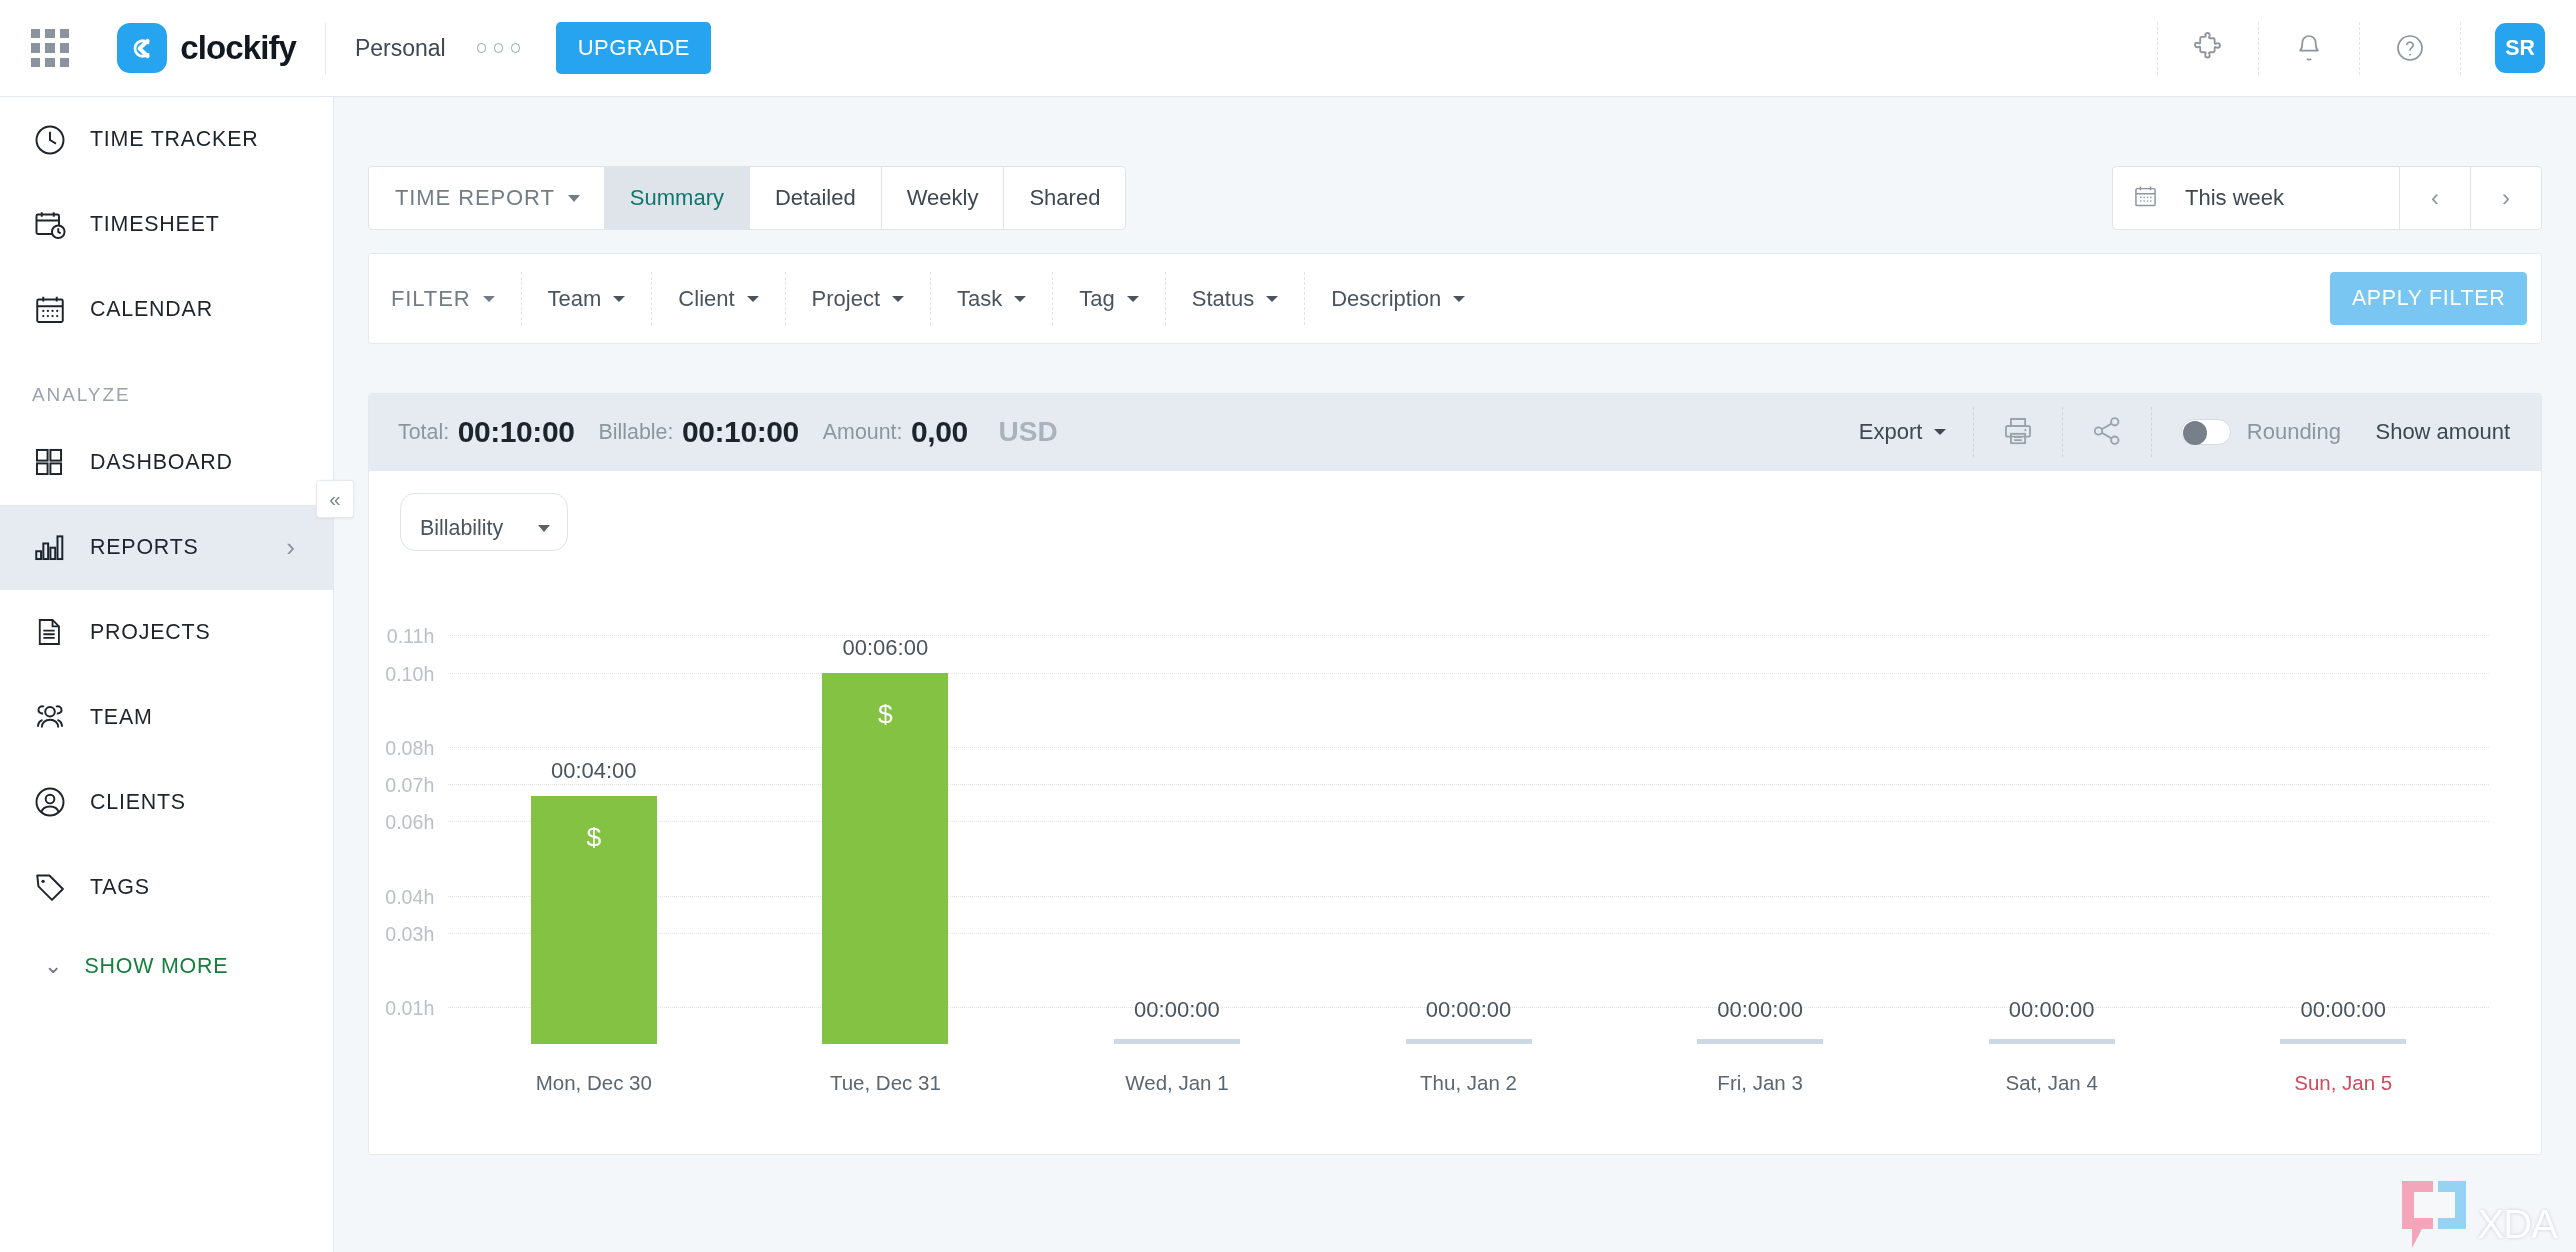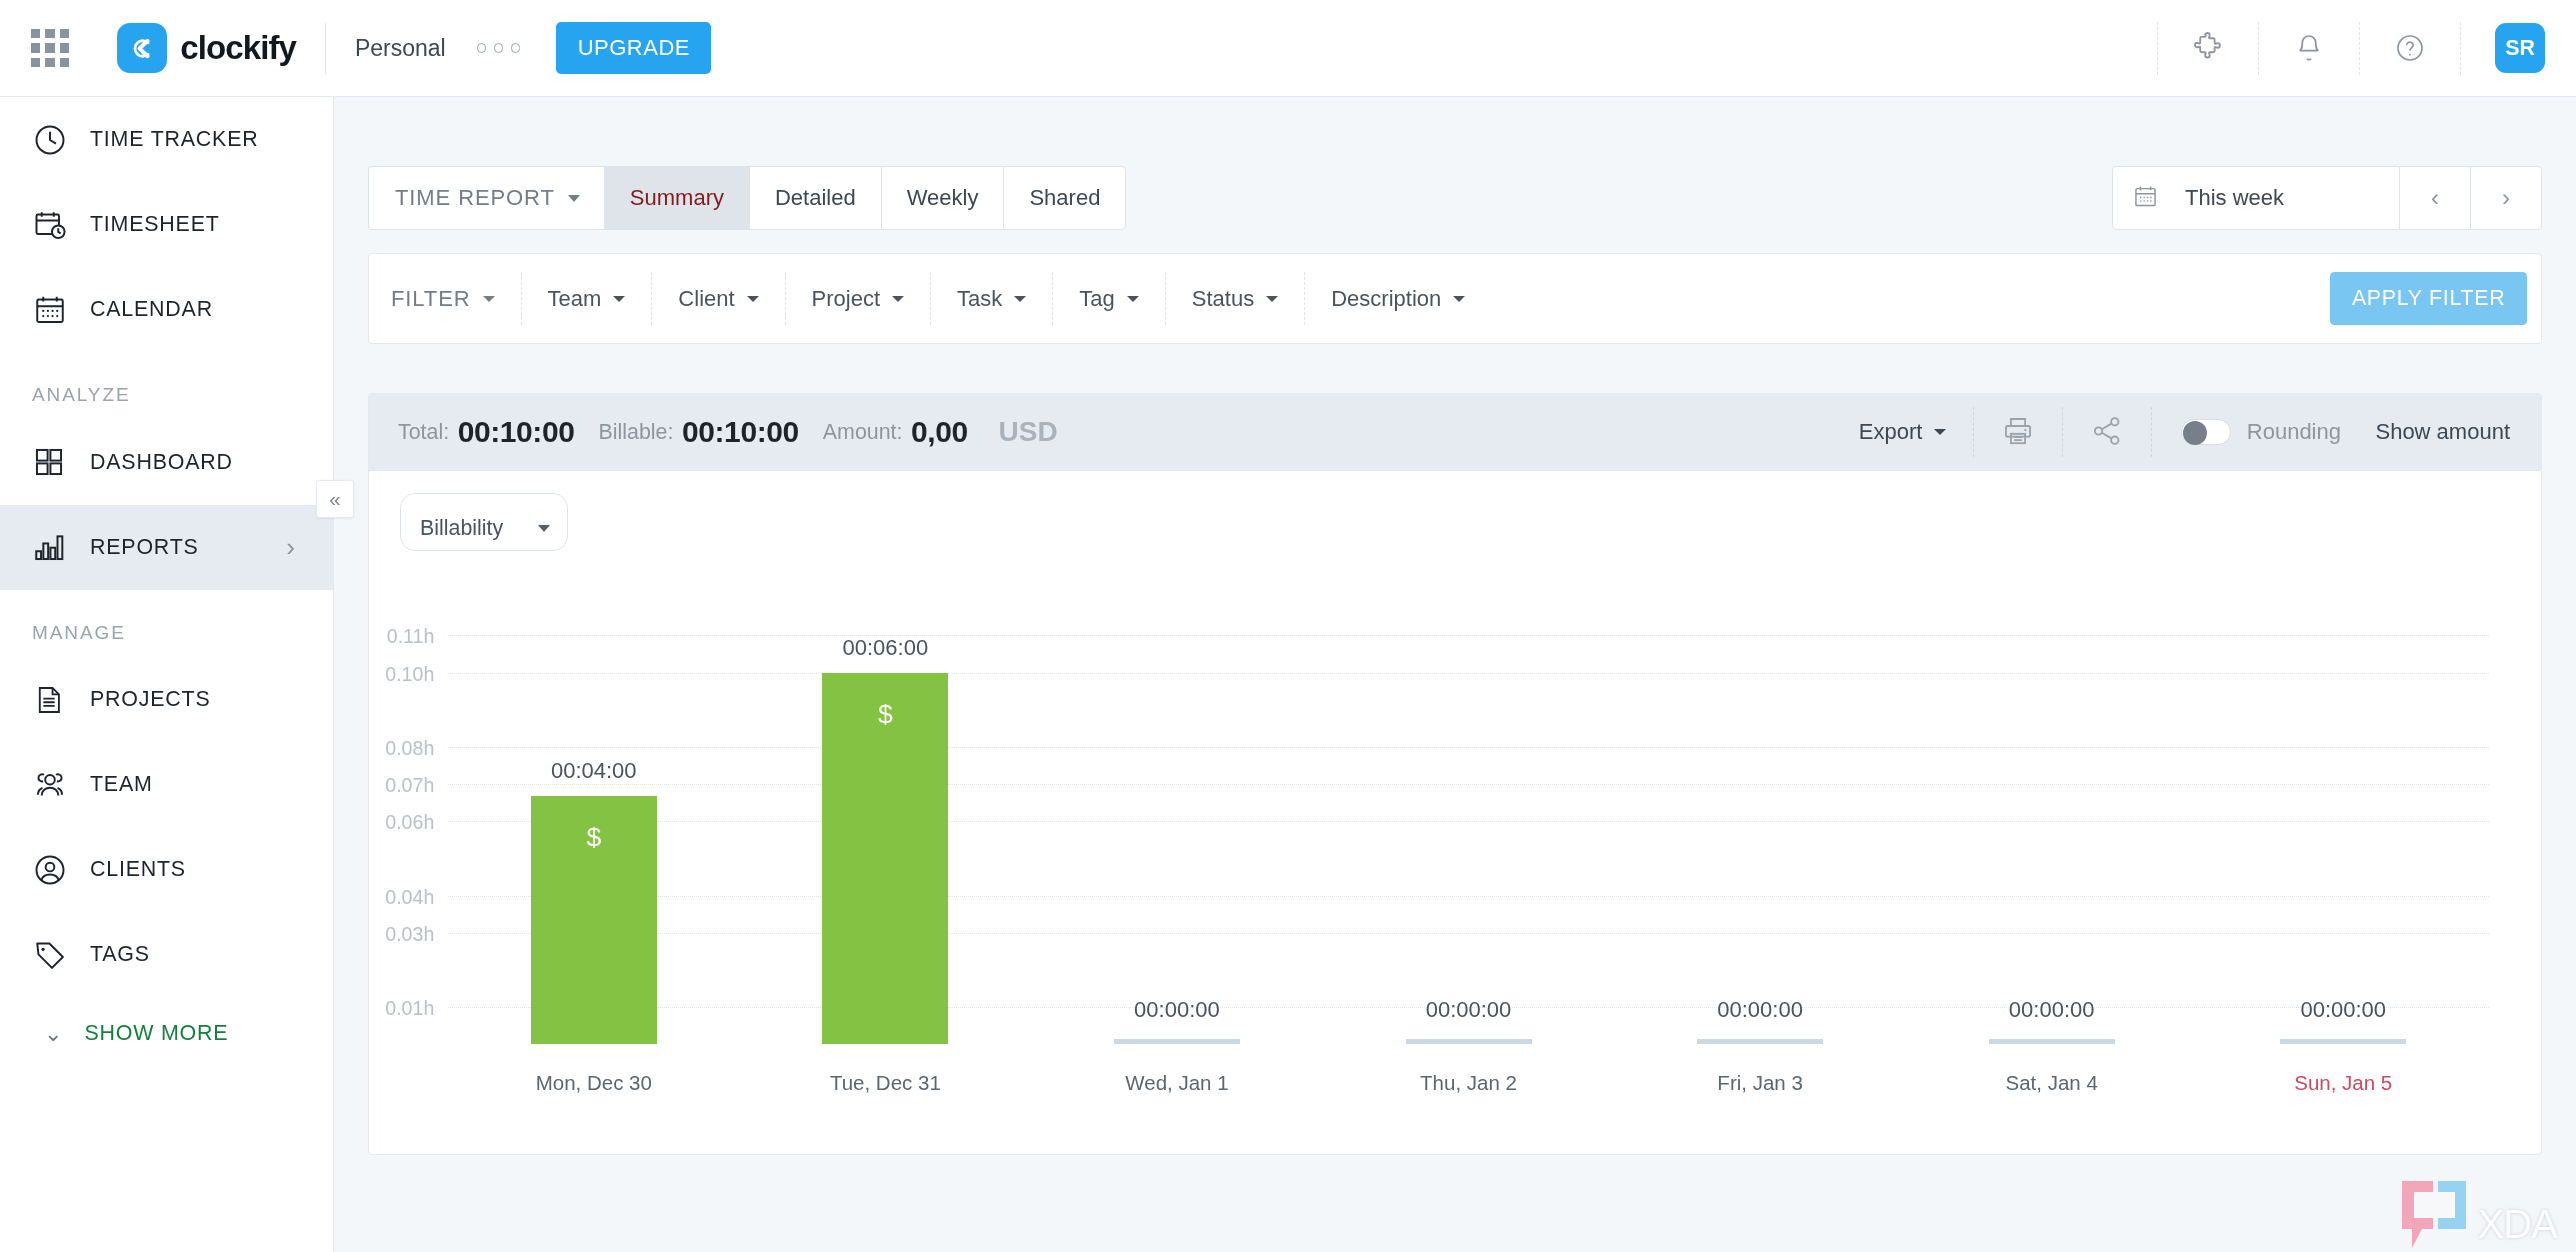--- a/index.html
+++ b/index.html
@@ -91,21 +91,21 @@
 
   
   .tabrow { position: absolute; top: 69px; left: 34px; display: flex; }
   .tab {
     height: 64px; background: #fff; border: 0.9px solid #dde4ea; border-right: none;
     display: flex; align-items: center; padding: 0 25px;
     font-size: 22px; color: #3d4852; cursor: pointer; white-space: nowrap;
   }
   .tab:first-child { border-radius: 4.3px 0 0 4.3px; color: #737d87; letter-spacing: 0.9px; padding: 0 24px 0 26px; }
   .tab:last-child { border-right: 0.9px solid #dde4ea; border-radius: 0 4.3px 4.3px 0; }
-  .tab.active { background: #dfe4ea; color: #7f1d1d; }
+  .tab.active { background: #dfe4ea; color: #0f766e; }
   .caret { margin-left: 13px; border-left: 6.8px solid transparent; border-right: 6.8px solid transparent;
     border-top: 7.7px solid #737d87; display: inline-block; }
 
   
   .datepick { position: absolute; top: 69px; right: 34px; display: flex; }
   .dp-main {
     width: 288px; height: 64px; background: #fff; border: 0.9px solid #dde4ea;
     border-radius: 4.3px 0 0 4.3px; display: flex; align-items: center;
     padding-left: 19px; gap: 26px; cursor: pointer;
   }
@@ -347,21 +347,20 @@
         <rect x="3" y="15" width="3.4" height="5.5"></rect>
           <rect x="8" y="9.5" width="3.4" height="11"></rect>
         <rect x="13" y="12.5" width="3.4" height="8"></rect>
           <rect x="18" y="4.5" width="3.4" height="16"></rect>
       </svg>
     </span>
     <span class="nav-label">REPORTS</span>
     <span class="nav-chevron">›</span>
   </div>
 
-  <div class="nav-group">MANAGE</div>
 
   <div class="nav-item">
     <span class="nav-icon">
       <svg width="34" height="34" viewBox="0 0 24 24" fill="none" stroke="#1d242c" stroke-width="1.3">
         <path d="M5.5 3.5h9l4.5 4.5v12.5h-13.5z"></path>
           <path d="M14.5 3.5V8h4.5"></path>
         <path d="M8 11h8M8 13.6h8M8 16.2h8"></path>
       </svg>
     </span>
     <span class="nav-label">PROJECTS</span>

